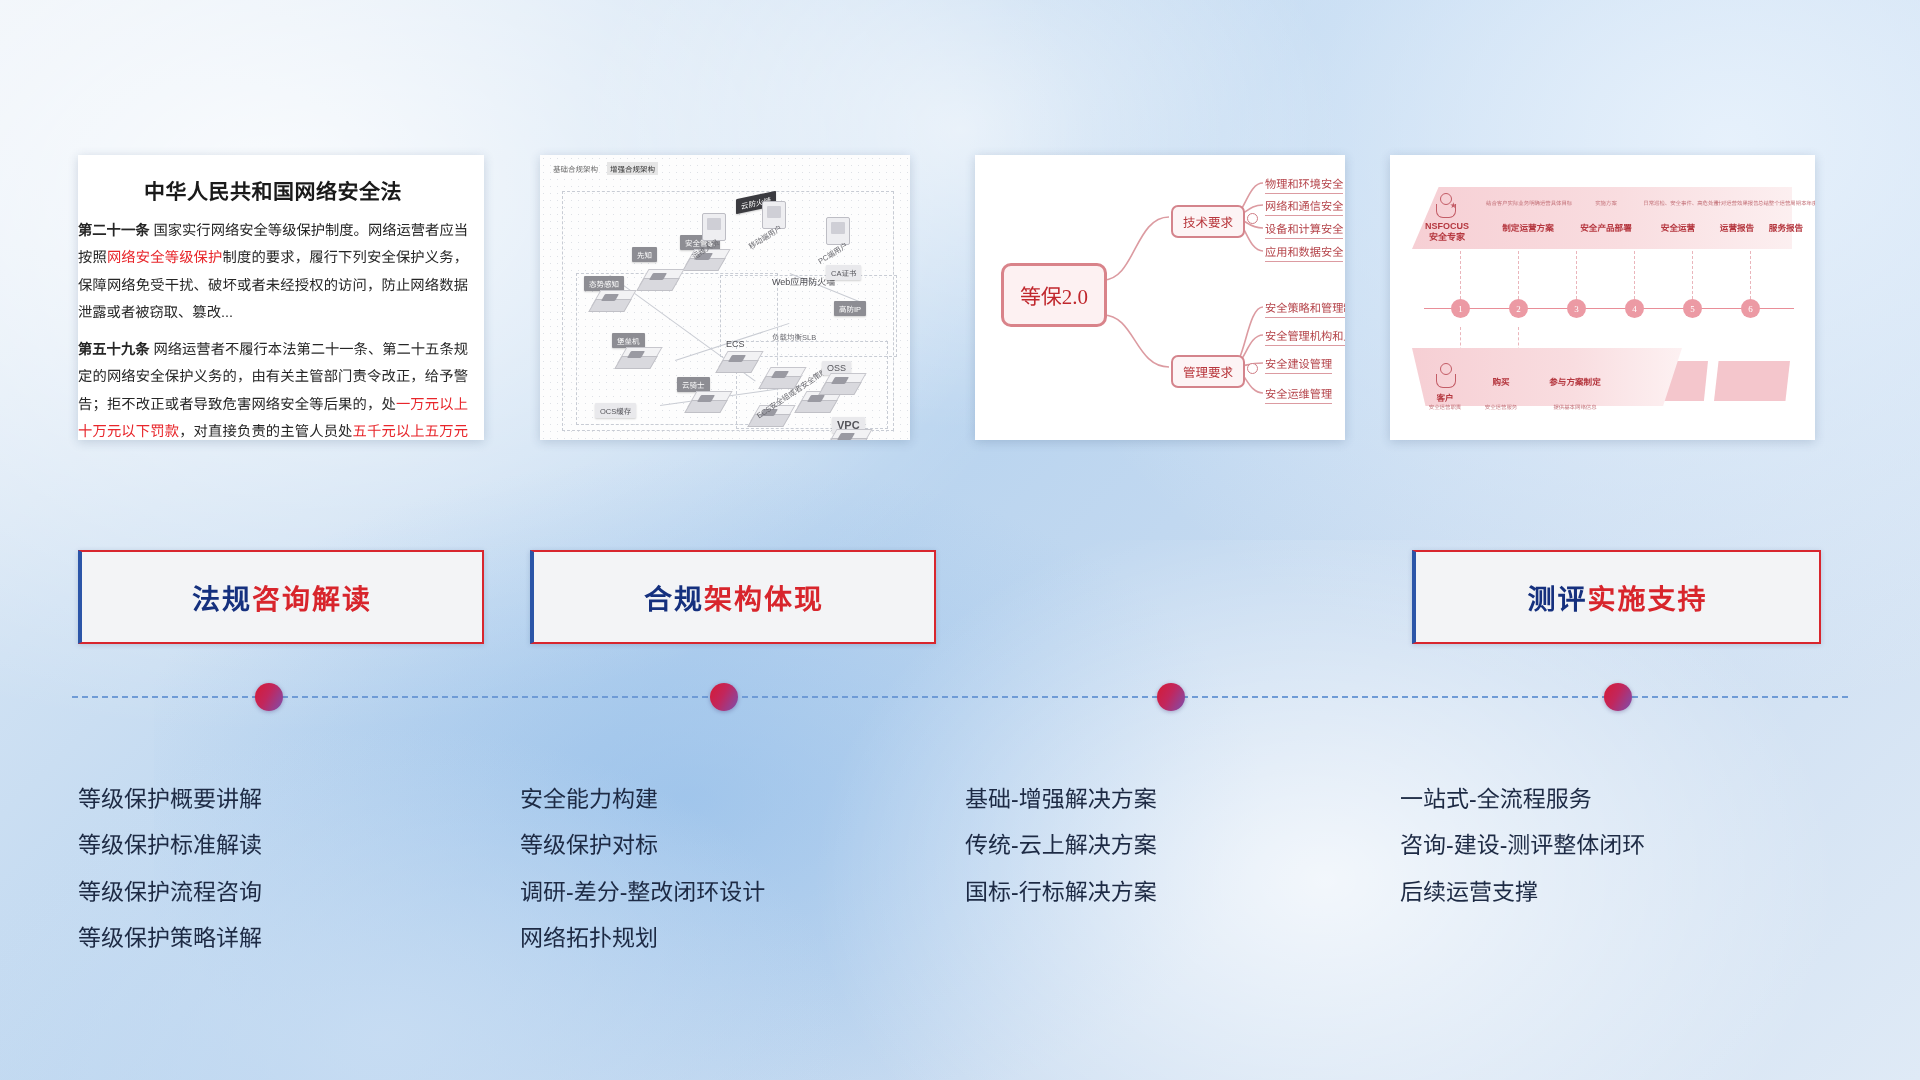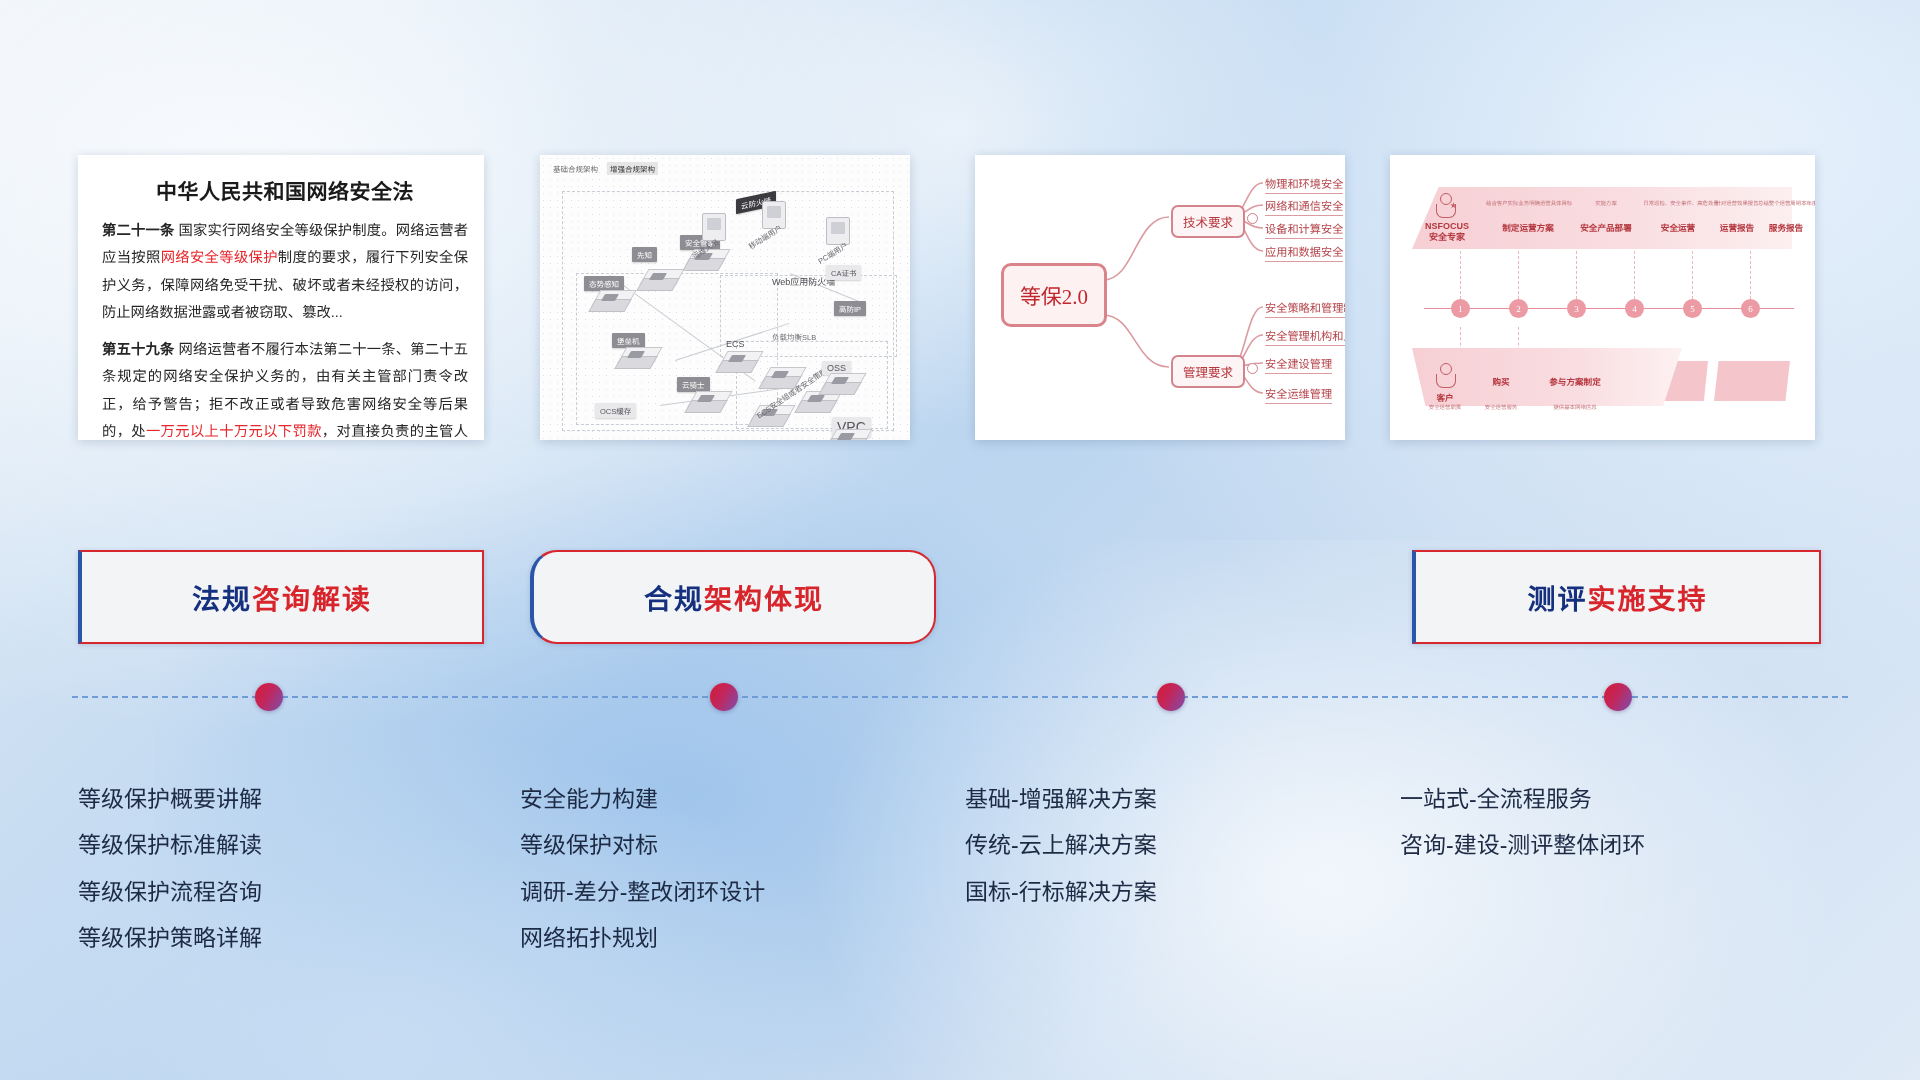--- a/index.html
+++ b/index.html
@@ -28,21 +28,21 @@
     background:radial-gradient(ellipse at 50% 30%, rgba(255,255,255,.6) 0%, rgba(255,255,255,0) 70%);}
 
   .stage{position:absolute;inset:0;z-index:2;}
 
   
   .card{position:absolute;background:#fff;
         box-shadow:0 2px 10px rgba(40,70,110,.20);overflow:hidden;}
 
   
   #card-law{left:78px;top:155px;width:406px;height:285px;padding:0;}
-  .law-inner{padding:14px 16px 8px 24px;box-sizing:border-box;height:100%;}
+  .law-inner{padding:14px 16px 8px 0;box-sizing:border-box;height:100%;}
   .law-title{text-align:center;font-weight:700;font-size:21px;color:#1a1a1a;
              letter-spacing:.5px;margin:6px 0 12px 0;}
   .law-p{font-size:14.3px;line-height:1.92;color:#262626;text-align:justify;
          text-justify:inter-ideograph;margin:0 0 9px 0;}
   .law-p b{font-weight:700;}
   .hl{color:#e8262b;}
 
   
   #card-arch{left:540px;top:155px;width:370px;height:285px;background:#fdfdfd;}
   .arch-tabs{position:absolute;left:10px;top:7px;display:flex;gap:6px;z-index:4;}
@@ -119,21 +119,21 @@
   .ns-brand{position:absolute;font-size:9px;color:#b5373f;font-weight:700;
        text-align:center;white-space:nowrap;line-height:1.25;}
 
   
   .banner{position:absolute;top:550px;height:90px;background:#f3f4f6;
           border:2px solid #d8262e;border-left:4px solid #2b55a8;
           box-shadow:0 1px 5px rgba(30,60,110,.18);
           display:flex;align-items:center;justify-content:center;}
   .banner span{font-size:28px;font-weight:600;letter-spacing:2px;}
   .b1{left:78px;width:400px;}
-  .b2{left:530px;width:400px;border-radius:27px;}
+  .b2{left:530px;width:400px;}
   .b3{left:980px;width:400px;}
   .b4{left:1412px;width:403px;}
   .t-blue{color:#15307e;}
   .t-red{color:#d8252c;}
 
   
   .tl-line{position:absolute;left:72px;right:72px;top:696px;height:0;
            border-top:2.5px dashed #6f9bd6;}
   .tl-dot{position:absolute;top:683px;width:28px;height:28px;border-radius:50%;
           background:linear-gradient(120deg,#d61a34 0%,#c2265c 45%,#7b4fb0 100%);
@@ -261,21 +261,21 @@
     <div class="arch-lbl" style="left:210px;top:232px;transform:rotate(-34deg);">ECS安全组或者安全策略</div>
 
     <div class="nodebox lite" style="left:286px;top:110px;">CA证书</div>
     <div class="nodebox" style="left:294px;top:146px;">高防IP</div>
     <div class="nodebox lite" style="left:282px;top:206px;font-size:9px;">OSS</div>
     <div class="srv" style="left:286px;top:218px;">
         <i class="top"></i>
         <i class="bot"></i>
         <i class="chip"></i>
       </div>
-    <div class="nodebox lite" style="left:292px;top:262px;font-size:14px;">VPC</div>
+    <div class="nodebox lite" style="left:292px;top:262px;font-size:11px;font-weight:bold;">VPC</div>
     <div class="srv" style="left:292px;top:274px;">
         <i class="top"></i>
         <i class="bot"></i>
         <i class="chip"></i>
       </div>
 
     <div class="pc" style="left:222px;top:46px;"></div>
     <div class="arch-lbl" style="left:206px;top:76px;transform:rotate(-32deg);">移动端用户</div>
     <div class="pc" style="left:286px;top:62px;"></div>
     <div class="arch-lbl" style="left:276px;top:92px;transform:rotate(-32deg);">PC端用户</div>
@@ -418,15 +418,16 @@
     <div class="ln">网络拓扑规划</div>
   </div>
   <div class="col c3">
     <div class="ln">基础-增强解决方案</div>
     <div class="ln">传统-云上解决方案</div>
     <div class="ln">国标-行标解决方案</div>
   </div>
   <div class="col c4">
     <div class="ln">一站式-全流程服务</div>
     <div class="ln">咨询-建设-测评整体闭环</div>
+    <div class="ln">后续运营支撑</div>
   </div>
 
 </div>
 
 </body></html>

